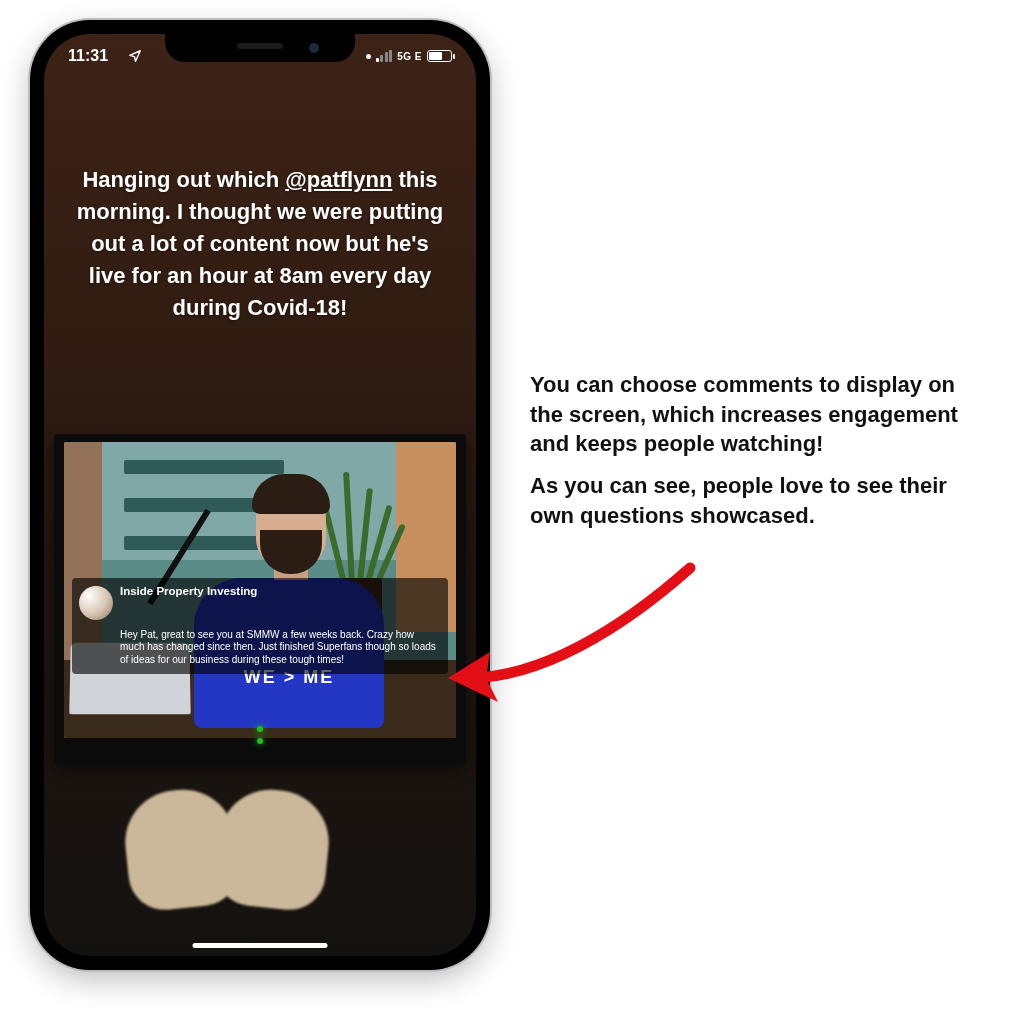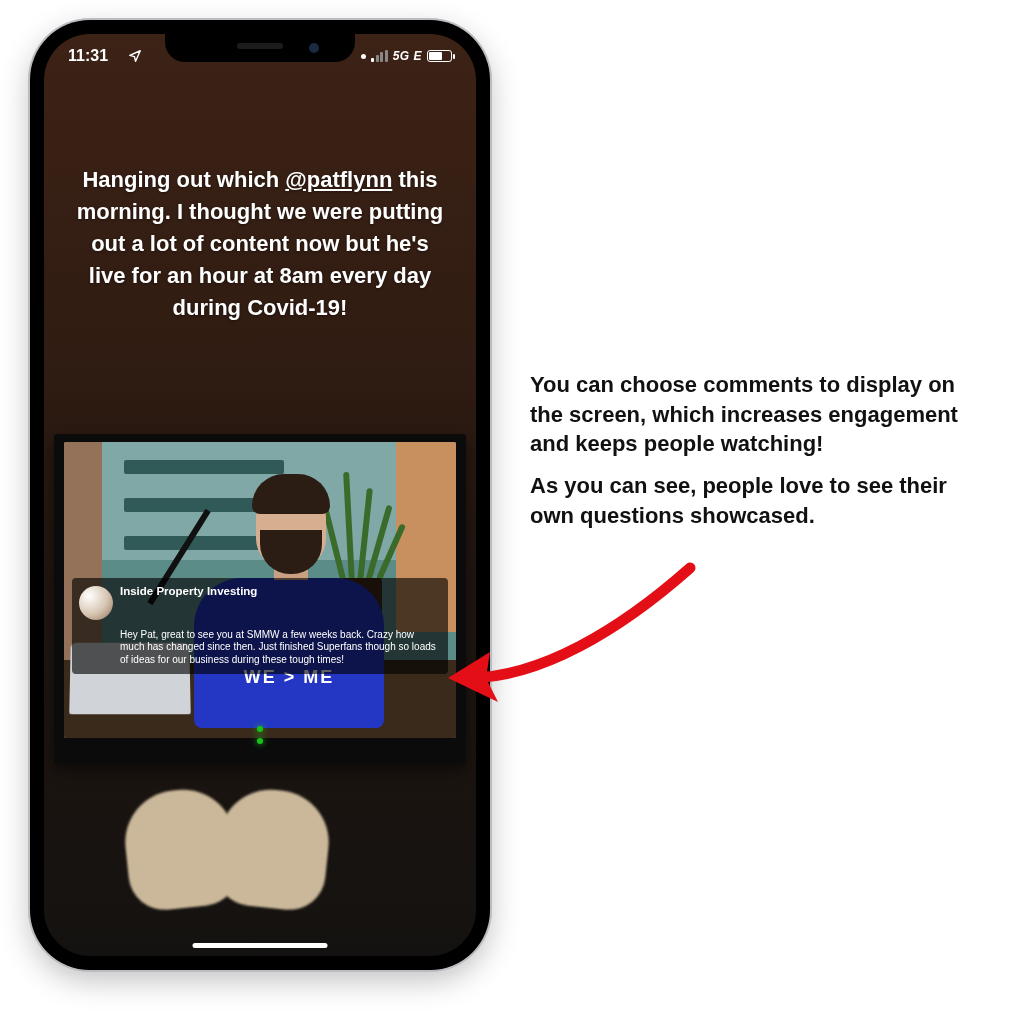--- a/index.html
+++ b/index.html
@@ -104,21 +104,21 @@
   .signal-bars span {
     width: 3px;
     background: #888;
     border-radius: 1px;
   }
   .signal-bars span.on { background: #fff; }
   .signal-bars span:nth-child(1){height:4px}
   .signal-bars span:nth-child(2){height:7px}
   .signal-bars span:nth-child(3){height:10px}
   .signal-bars span:nth-child(4){height:12px}
-  .net-label { font-size: 12px; font-weight: 600; letter-spacing: .5px; font-style: italic; }
+  .net-label { font-size: 10px; font-weight: 600; letter-spacing: .5px; }
   .battery {
     width: 25px;
     height: 12px;
     border: 1.5px solid #fff;
     border-radius: 3px;
     position: relative;
   }
   .battery::after {
     content: "";
     position: absolute;
@@ -430,21 +430,21 @@
         <span class="net-label">5G E</span>
         <span class="battery">
             <span class="fill"></span>
           </span>
       </div>
     </div>
 
     <div class="story">
 
       <div class="story-caption">
-        <span>Hanging out which </span><span class="mention">@patflynn</span><span> this morning. I thought we were putting out a lot of content now but he's live for an hour at 8am every day during Covid-19!</span>
+        <span>Hanging out which </span><span class="mention">@patflynn</span><span> this morning. I thought we were putting out a lot of content now but he's live for an hour at 8am every day during Covid-18!</span>
       </div>
 
       <div class="tv">
         <div class="tv-screen">
           <div class="scene-bg"></div>
           <div class="shelf" style="top:18px"></div>
           <div class="shelf" style="top:56px"></div>
           <div class="shelf" style="top:94px"></div>
           <div class="door"></div>
           <div class="plant">

